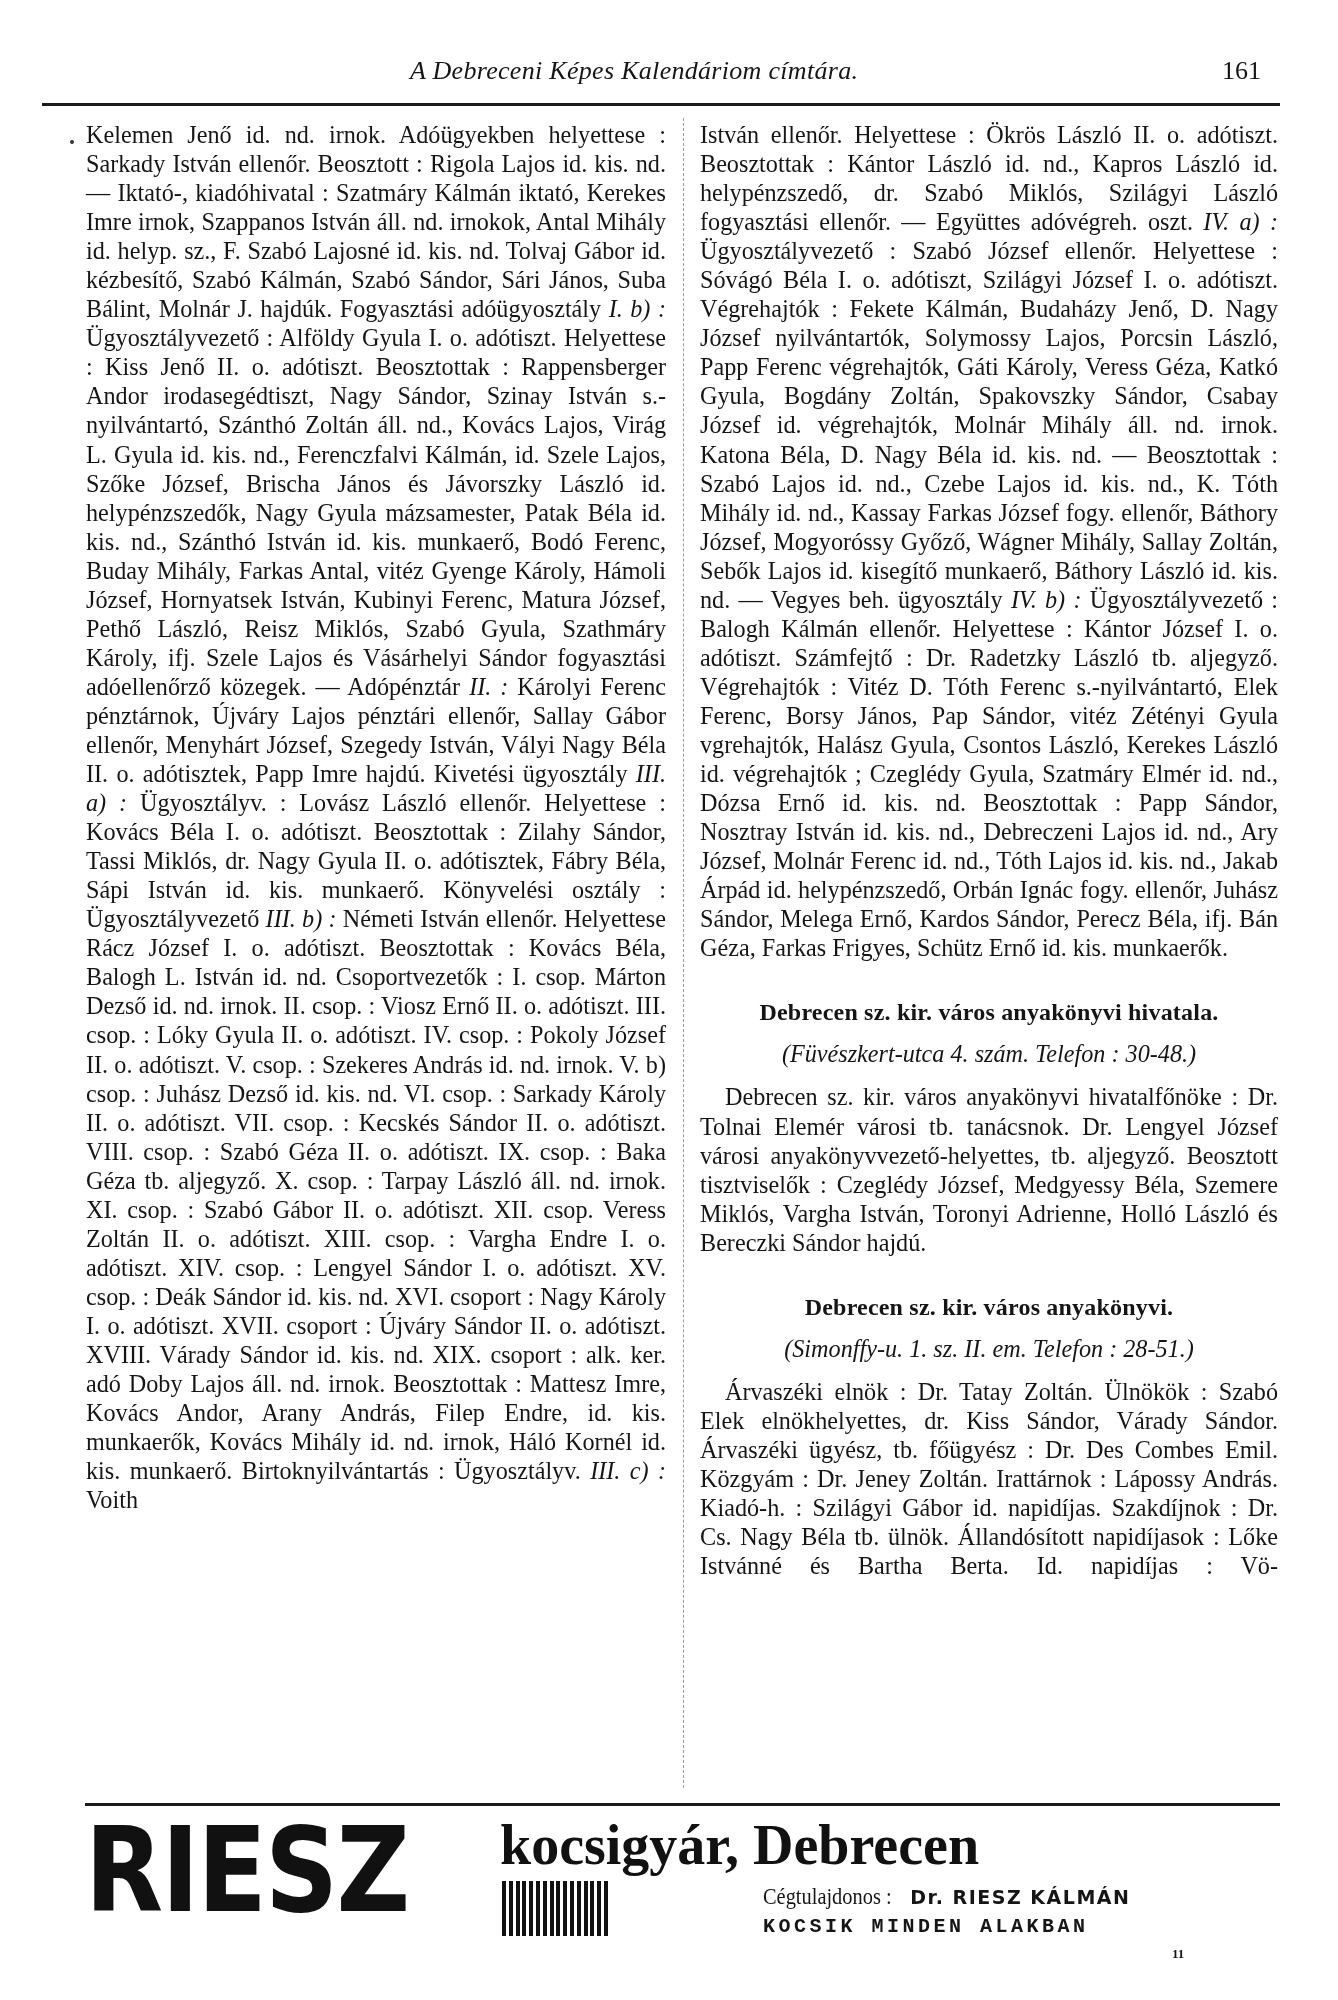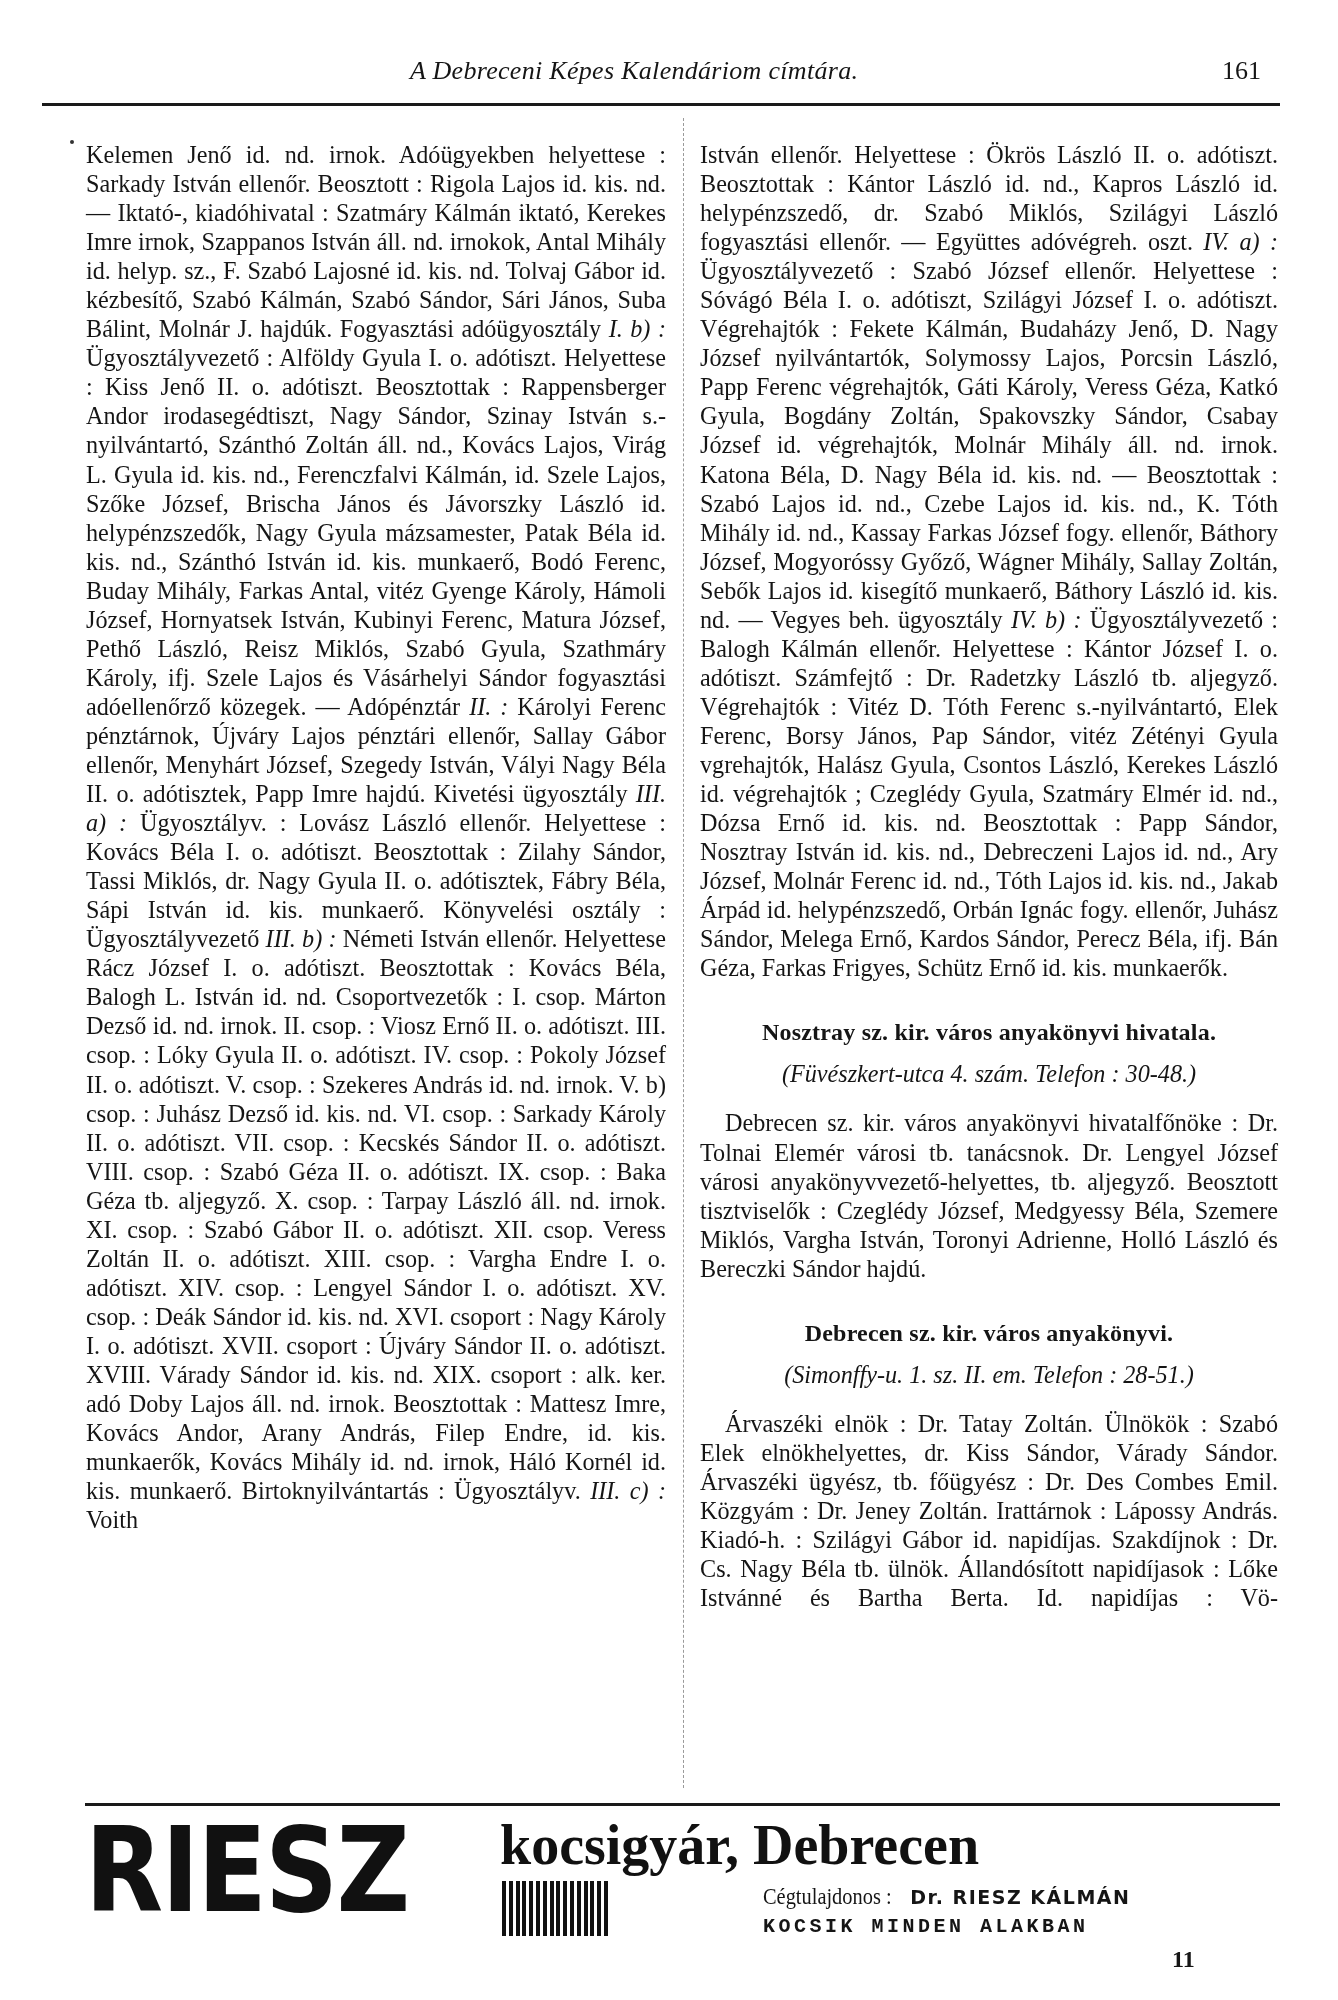--- a/index.html
+++ b/index.html
@@ -25,21 +25,21 @@
     position: absolute; left: 683px; top: 118px; width: 0; height: 1670px;
     border-left: 1px dashed #9a9a9a;
   }
   .column {
     position: absolute; top: 120px; font-family: "Liberation Serif", serif;
     font-size: 24.2px; line-height: 29.05px; text-align: justify; hyphens: manual;
   }
   .col-left { left: 86px; width: 580px; }
   .col-right { left: 700px; width: 578px; }
   .column p { margin: 0; }
-  .column .para { text-align: justify; text-align-last: justify; margin-top: 20px; }
+  .column .para { text-align: justify; text-align-last: justify; }
   .column .para.last { text-align-last: left; }
   .column .indent { text-indent: 25px; }
   .section-heading {
     font-weight: bold; text-align: center; text-align-last: center;
     margin-top: 36px !important; font-size: 24px; letter-spacing: 0.2px;
   }
   .section-address {
     font-style: italic; text-align: right; text-align-last: center;
     margin-top: 12px !important; margin-bottom: 14px !important;
   }
@@ -77,21 +77,21 @@
   .ad-owner .owner-name {
     font-family: "DejaVu Sans", sans-serif; font-weight: bold; font-size: 19px; letter-spacing: 1.5px;
     margin-left: -10px;
   }
   .ad-tagline {
     position: absolute; left: 678px; top: 100px; font-family: Liberation Mono, monospace;
     font-weight: bold; font-size: 20px; letter-spacing: 3.5px; white-space: nowrap;
   }
   .footer-number {
     position: absolute; left: 1172px; top: 1946px; font-family: "Liberation Serif", serif;
-    font-weight: bold; font-size: 24px;
+    font-weight: bold; font-size: 13px;
   }
 </style>
 </head>
 <body>
 
 <div class="page-header">
   <span class="running-title">A Debreceni Képes Kalendáriom címtára.</span>
   <span class="page-number">161</span>
 </div>
 <div class="header-rule"></div>
@@ -100,21 +100,21 @@
 
 <div class="column col-left">
   <p class="para last rich">Kelemen Jenő id. nd. irnok. Adóügyekben helyettese : Sarkady István ellenőr. Beosztott : Rigola Lajos id. kis. nd. — Iktató-, kiadóhivatal : Szatmáry Kálmán iktató, Kerekes Imre irnok, Szappanos István áll. nd. irnokok, Antal Mihály id. helyp. sz., F. Szabó Lajosné id. kis. nd. Tolvaj Gábor id. kézbesítő, Szabó Kálmán, Szabó Sándor, Sári János, Suba Bálint, Molnár J. hajdúk. Fogyasztási adóügyosztály <i>I. b) :</i> Ügyosztályvezető : Alföldy Gyula I. o. adótiszt. Helyettese : Kiss Jenő II. o. adótiszt. Beosztottak : Rappensberger Andor irodasegédtiszt, Nagy Sándor, Szinay István s.-nyilvántartó, Szánthó Zoltán áll. nd., Kovács Lajos, Virág L. Gyula id. kis. nd., Ferenczfalvi Kálmán, id. Szele Lajos, Szőke József, Brischa János és Jávorszky László id. helypénzszedők, Nagy Gyula mázsamester, Patak Béla id. kis. nd., Szánthó István id. kis. munkaerő, Bodó Ferenc, Buday Mihály, Farkas Antal, vitéz Gyenge Károly, Hámoli József, Hornyatsek István, Kubinyi Ferenc, Matura József, Pethő László, Reisz Miklós, Szabó Gyula, Szathmáry Károly, ifj. Szele Lajos és Vásárhelyi Sándor fogyasztási adóellenőrző közegek. — Adópénztár <i>II. :</i> Károlyi Ferenc pénztárnok, Újváry Lajos pénztári ellenőr, Sallay Gábor ellenőr, Menyhárt József, Szegedy István, Vályi Nagy Béla II. o. adótisztek, Papp Imre hajdú. Kivetési ügyosztály <i>III. a) :</i> Ügyosztályv. : Lovász László ellenőr. Helyettese : Kovács Béla I. o. adótiszt. Beosztottak : Zilahy Sándor, Tassi Miklós, dr. Nagy Gyula II. o. adótisztek, Fábry Béla, Sápi István id. kis. munkaerő. Könyvelési osztály : Ügyosztályvezető <i>III. b) :</i> Németi István ellenőr. Helyettese Rácz József I. o. adótiszt. Beosztottak : Kovács Béla, Balogh L. István id. nd. Csoportvezetők : I. csop. Márton Dezső id. nd. irnok. II. csop. : Viosz Ernő II. o. adótiszt. III. csop. : Lóky Gyula II. o. adótiszt. IV. csop. : Pokoly József II. o. adótiszt. V. csop. : Szekeres András id. nd. irnok. V. b) csop. : Juhász Dezső id. kis. nd. VI. csop. : Sarkady Károly II. o. adótiszt. VII. csop. : Kecskés Sándor II. o. adótiszt. VIII. csop. : Szabó Géza II. o. adótiszt. IX. csop. : Baka Géza tb. aljegyző. X. csop. : Tarpay László áll. nd. irnok. XI. csop. : Szabó Gábor II. o. adótiszt. XII. csop. Veress Zoltán II. o. adótiszt. XIII. csop. : Vargha Endre I. o. adótiszt. XIV. csop. : Lengyel Sándor I. o. adótiszt. XV. csop. : Deák Sándor id. kis. nd. XVI. csoport : Nagy Károly I. o. adótiszt. XVII. csoport : Újváry Sándor II. o. adótiszt. XVIII. Várady Sándor id. kis. nd. XIX. csoport : alk. ker. adó Doby Lajos áll. nd. irnok. Beosztottak : Mattesz Imre, Kovács Andor, Arany András, Filep Endre, id. kis. munkaerők, Kovács Mihály id. nd. irnok, Háló Kornél id. kis. munkaerő. Birtoknyilvántartás : Ügyosztályv. <i>III. c) :</i> Voith</p>
 </div>
 
 <div class="col-divider"></div>
 
 <div class="column col-right">
   <p class="para last rich">István ellenőr. Helyettese : Ökrös László II. o. adótiszt. Beosztottak : Kántor László id. nd., Kapros László id. helypénzszedő, dr. Szabó Miklós, Szilágyi László fogyasztási ellenőr. — Együttes adóvégreh. oszt. <i>IV. a) :</i> Ügyosztályvezető : Szabó József ellenőr. Helyettese : Sóvágó Béla I. o. adótiszt, Szilágyi József I. o. adótiszt. Végrehajtók : Fekete Kálmán, Budaházy Jenő, D. Nagy József nyilvántartók, Solymossy Lajos, Porcsin László, Papp Ferenc végrehajtók, Gáti Károly, Veress Géza, Katkó Gyula, Bogdány Zoltán, Spakovszky Sándor, Csabay József id. végrehajtók, Molnár Mihály áll. nd. irnok. Katona Béla, D. Nagy Béla id. kis. nd. — Beosztottak : Szabó Lajos id. nd., Czebe Lajos id. kis. nd., K. Tóth Mihály id. nd., Kassay Farkas József fogy. ellenőr, Báthory József, Mogyoróssy Győző, Wágner Mihály, Sallay Zoltán, Sebők Lajos id. kisegítő munkaerő, Báthory László id. kis. nd. — Vegyes beh. ügyosztály <i>IV. b) :</i> Ügyosztályvezető : Balogh Kálmán ellenőr. Helyettese : Kántor József I. o. adótiszt. Számfejtő : Dr. Radetzky László tb. aljegyző. Végrehajtók : Vitéz D. Tóth Ferenc s.-nyilvántartó, Elek Ferenc, Borsy János, Pap Sándor, vitéz Zétényi Gyula vgrehajtók, Halász Gyula, Csontos László, Kerekes László id. végrehajtók ; Czeglédy Gyula, Szatmáry Elmér id. nd., Dózsa Ernő id. kis. nd. Beosztottak : Papp Sándor, Nosztray István id. kis. nd., Debreczeni Lajos id. nd., Ary József, Molnár Ferenc id. nd., Tóth Lajos id. kis. nd., Jakab Árpád id. helypénzszedő, Orbán Ignác fogy. ellenőr, Juhász Sándor, Melega Ernő, Kardos Sándor, Perecz Béla, ifj. Bán Géza, Farkas Frigyes, Schütz Ernő id. kis. munkaerők.</p>
 
-  <p class="section-heading">Nosztray sz. kir. város anyakönyvi hivatala.</p>
+  <p class="section-heading">Debrecen sz. kir. város anyakönyvi hivatala.</p>
   <p class="section-address">(Füvészkert-utca 4. szám. Telefon : 30-48.)</p>
   <p class="para last indent">Debrecen sz. kir. város anyakönyvi hivatalfőnöke : Dr. Tolnai Elemér városi tb. tanácsnok. Dr. Lengyel József városi anyakönyvvezető-helyettes, tb. aljegyző. Beosztott tisztviselők : Czeglédy József, Medgyessy Béla, Szemere Miklós, Vargha István, Toronyi Adrienne, Holló László és Bereczki Sándor hajdú.</p>
 
   <p class="section-heading">Debrecen sz. kir. város anyakönyvi.</p>
   <p class="section-address">(Simonffy-u. 1. sz. II. em. Telefon : 28-51.)</p>
   <p class="para indent">Árvaszéki elnök : Dr. Tatay Zoltán. Ülnökök : Szabó Elek elnökhelyettes, dr. Kiss Sándor, Várady Sándor. Árvaszéki ügyész, tb. főügyész : Dr. Des Combes Emil. Közgyám : Dr. Jeney Zoltán. Irattárnok : Lápossy András. Kiadó-h. : Szilágyi Gábor id. napidíjas. Szakdíjnok : Dr. Cs. Nagy Béla tb. ülnök. Állandósított napidíjasok : Lőke Istvánné és Bartha Berta. Id. napidíjas : Vö-</p>
 </div>
 
 <div class="ad-rule"></div>
 <div class="ad">

